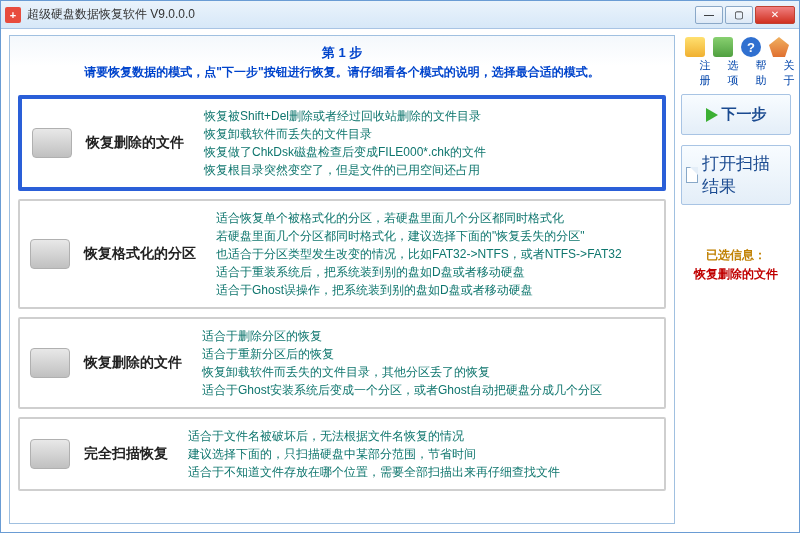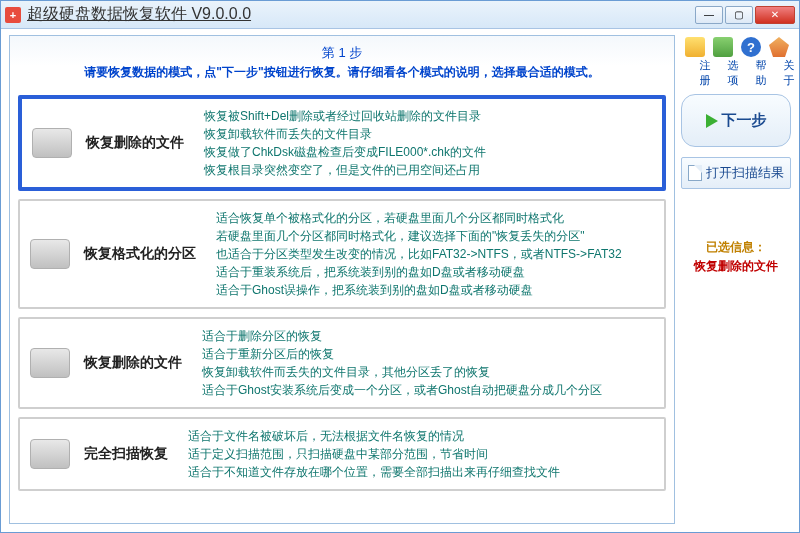--- a/index.html
+++ b/index.html
@@ -1,51 +1,51 @@
 <!DOCTYPE html>
 <html><head>
 <meta charset="utf-8">
 <style>
 * { margin: 0; padding: 0; box-sizing: border-box; }
 body { font-family: "Microsoft YaHei", SimSun, sans-serif; font-size: 12px; background: #d4d8de; }
 .window { width: 800px; height: 533px; background: #fff; border: 1px solid #6a9cd4; display: flex; flex-direction: column; }
 .titlebar { height: 28px; background: linear-gradient(#eaf3fb, #d7e8f8); display: flex; align-items: center; padding: 0 4px; border-bottom: 1px solid #a8c4e4; }
 .titlebar-icon { width: 16px; height: 16px; background: #e84c3d; border-radius: 2px; margin-right: 6px; display: flex; align-items: center; justify-content: center; color: #fff; font-size: 11px; font-weight: bold; }
-.titlebar-text { flex: 1; color: #333; font-size: 16px; text-decoration: underline; }
+.titlebar-text { flex: 1; color: #333; font-size: 12px; }
 .winbtns { display: flex; gap: 2px; }
 .winbtn { width: 28px; height: 18px; border: 1px solid #8aa8c8; background: linear-gradient(#f8fbfe,#dde9f6); border-radius: 2px; display: flex; align-items: center; justify-content: center; font-size: 10px; cursor: pointer; }
 .winbtn.close { background: linear-gradient(#f08080,#d03020); color: #fff; border-color: #c04030; width: 40px; }
 .content { flex: 1; display: flex; padding: 6px 8px 8px 8px; gap: 6px; background: #fff; }
 .main { flex: 1; display: flex; flex-direction: column; border: 1px solid #a0c0e0; background: linear-gradient(#f4f8fc, #fff 30px); }
 .side { width: 110px; display: flex; flex-direction: column; }
 .heading { text-align: center; padding: 8px 10px 10px; }
-.step { color: #0044cc; font-weight: normal; font-size: 13px; }
+.step { color: #0044cc; font-weight: bold; font-size: 13px; }
 .instr { color: #0044cc; font-weight: bold; font-size: 12px; margin-top: 2px; }
 .options { flex: 1; padding: 4px 8px 8px; display: flex; flex-direction: column; gap: 8px; overflow: auto; }
 .opt { border: 2px solid #cfcfcf; border-radius: 2px; display: flex; align-items: center; padding: 8px 10px; gap: 14px; cursor: pointer; background: #fff; }
 .opt.selected { border: 4px solid #2a5fd8; }
 .opt-icon { width: 40px; height: 30px; background: linear-gradient(#e8e8e8,#c0c0c0); border-radius: 4px; border: 1px solid #b0b0b0; flex-shrink: 0; }
 .opt-body { display: flex; align-items: center; gap: 20px; flex: 1; }
 .opt-title { font-weight: bold; font-size: 14px; color: #222; white-space: nowrap; }
 .opt-desc { font-size: 12px; color: #0f766e; line-height: 1.5; }
 .opt-desc div { white-space: nowrap; }
 .toolbar-top { display: flex; justify-content: flex-end; gap: 4px; padding: 2px 0 6px; }
 .tbtn { width: 24px; display: flex; flex-direction: column; align-items: center; cursor: pointer; }
 .tbtn-ico { width: 20px; height: 20px; border-radius: 3px; }
 .tbtn-lbl { font-size: 11px; color: #0044aa; margin-top: 1px; margin-left: 20px; }
 .ico-reg { background: linear-gradient(#ffe070,#f0b030); }
 .ico-opt { background: linear-gradient(#88d070,#50a040); }
 .ico-help { background: #3070d0; border-radius: 50%; color: #fff; display: flex; align-items: center; justify-content: center; font-weight: bold; font-size: 13px; }
 .ico-about { background: linear-gradient(#f0b060,#e07030); clip-path: polygon(50% 0, 100% 40%, 80% 100%, 20% 100%, 0 40%); }
-.sidebtn { border: 1px solid #a8c4e4; background: linear-gradient(#f8fcff,#e4eef8); padding: 6px 4px; display: flex; align-items: center; justify-content: center; gap: 4px; cursor: pointer; font-size: 13px; color: #1a4a90; margin-bottom: 10px; border-radius: 2px; }
-.sidebtn.big { font-size: 15px; font-weight: bold; padding: 16px 4px; border-radius: 14px; }
+.sidebtn { border: 1px solid #a8c4e4; background: linear-gradient(#f8fcff,#e4eef8); padding: 6px 4px; display: flex; align-items: center; justify-content: center; gap: 4px; cursor: pointer; font-size: 17px; color: #1a4a90; margin-bottom: 10px; border-radius: 2px; }
+.sidebtn.big { font-size: 15px; font-weight: bold; padding: 10px 4px; }
 .arrow { width: 0; height: 0; border-top: 7px solid transparent; border-bottom: 7px solid transparent; border-left: 12px solid #3cb034; }
 .doc-ico { width: 14px; height: 16px; background: #fff; border: 1px solid #88a8c8; position: relative; }
 .doc-ico::after { content: ""; position: absolute; right: -1px; top: -1px; border: 4px solid transparent; border-top-color: #e4eef8; border-right-color: #e4eef8; }
-.selinfo { text-align: center; margin-top: 40px; font-size: 12px; }
+.selinfo { text-align: center; margin-top: 32px; font-size: 12px; }
 .selinfo-h { color: #c08000; font-weight: bold; }
 .selinfo-v { color: #c00000; font-weight: bold; margin-top: 2px; }
 </style>
 </head>
 <body>
 
 <div class="window">
   <div class="titlebar">
     <div class="titlebar-icon">+</div>
     <div class="titlebar-text">超级硬盘数据恢复软件 V9.0.0.0</div>
@@ -99,21 +99,21 @@
                 <div>适合于Ghost安装系统后变成一个分区，或者Ghost自动把硬盘分成几个分区</div>
               </div>
             </div>
           </div>
           <div class="opt">
             <div class="opt-icon"></div>
             <div class="opt-body">
               <div class="opt-title">完全扫描恢复</div>
               <div class="opt-desc">
                 <div>适合于文件名被破坏后，无法根据文件名恢复的情况</div>
-                <div>适于定义扫描范围，只扫描硬盘中某部分范围，节省时间</div>
+                <div>建议选择下面的，只扫描硬盘中某部分范围，节省时间</div>
                 <div>适合于不知道文件存放在哪个位置，需要全部扫描出来再仔细查找文件</div>
               </div>
             </div>
           </div>
         </div>
     </div>
 
     <div class="side">
       <div class="toolbar-top">
         <div class="tbtn">

